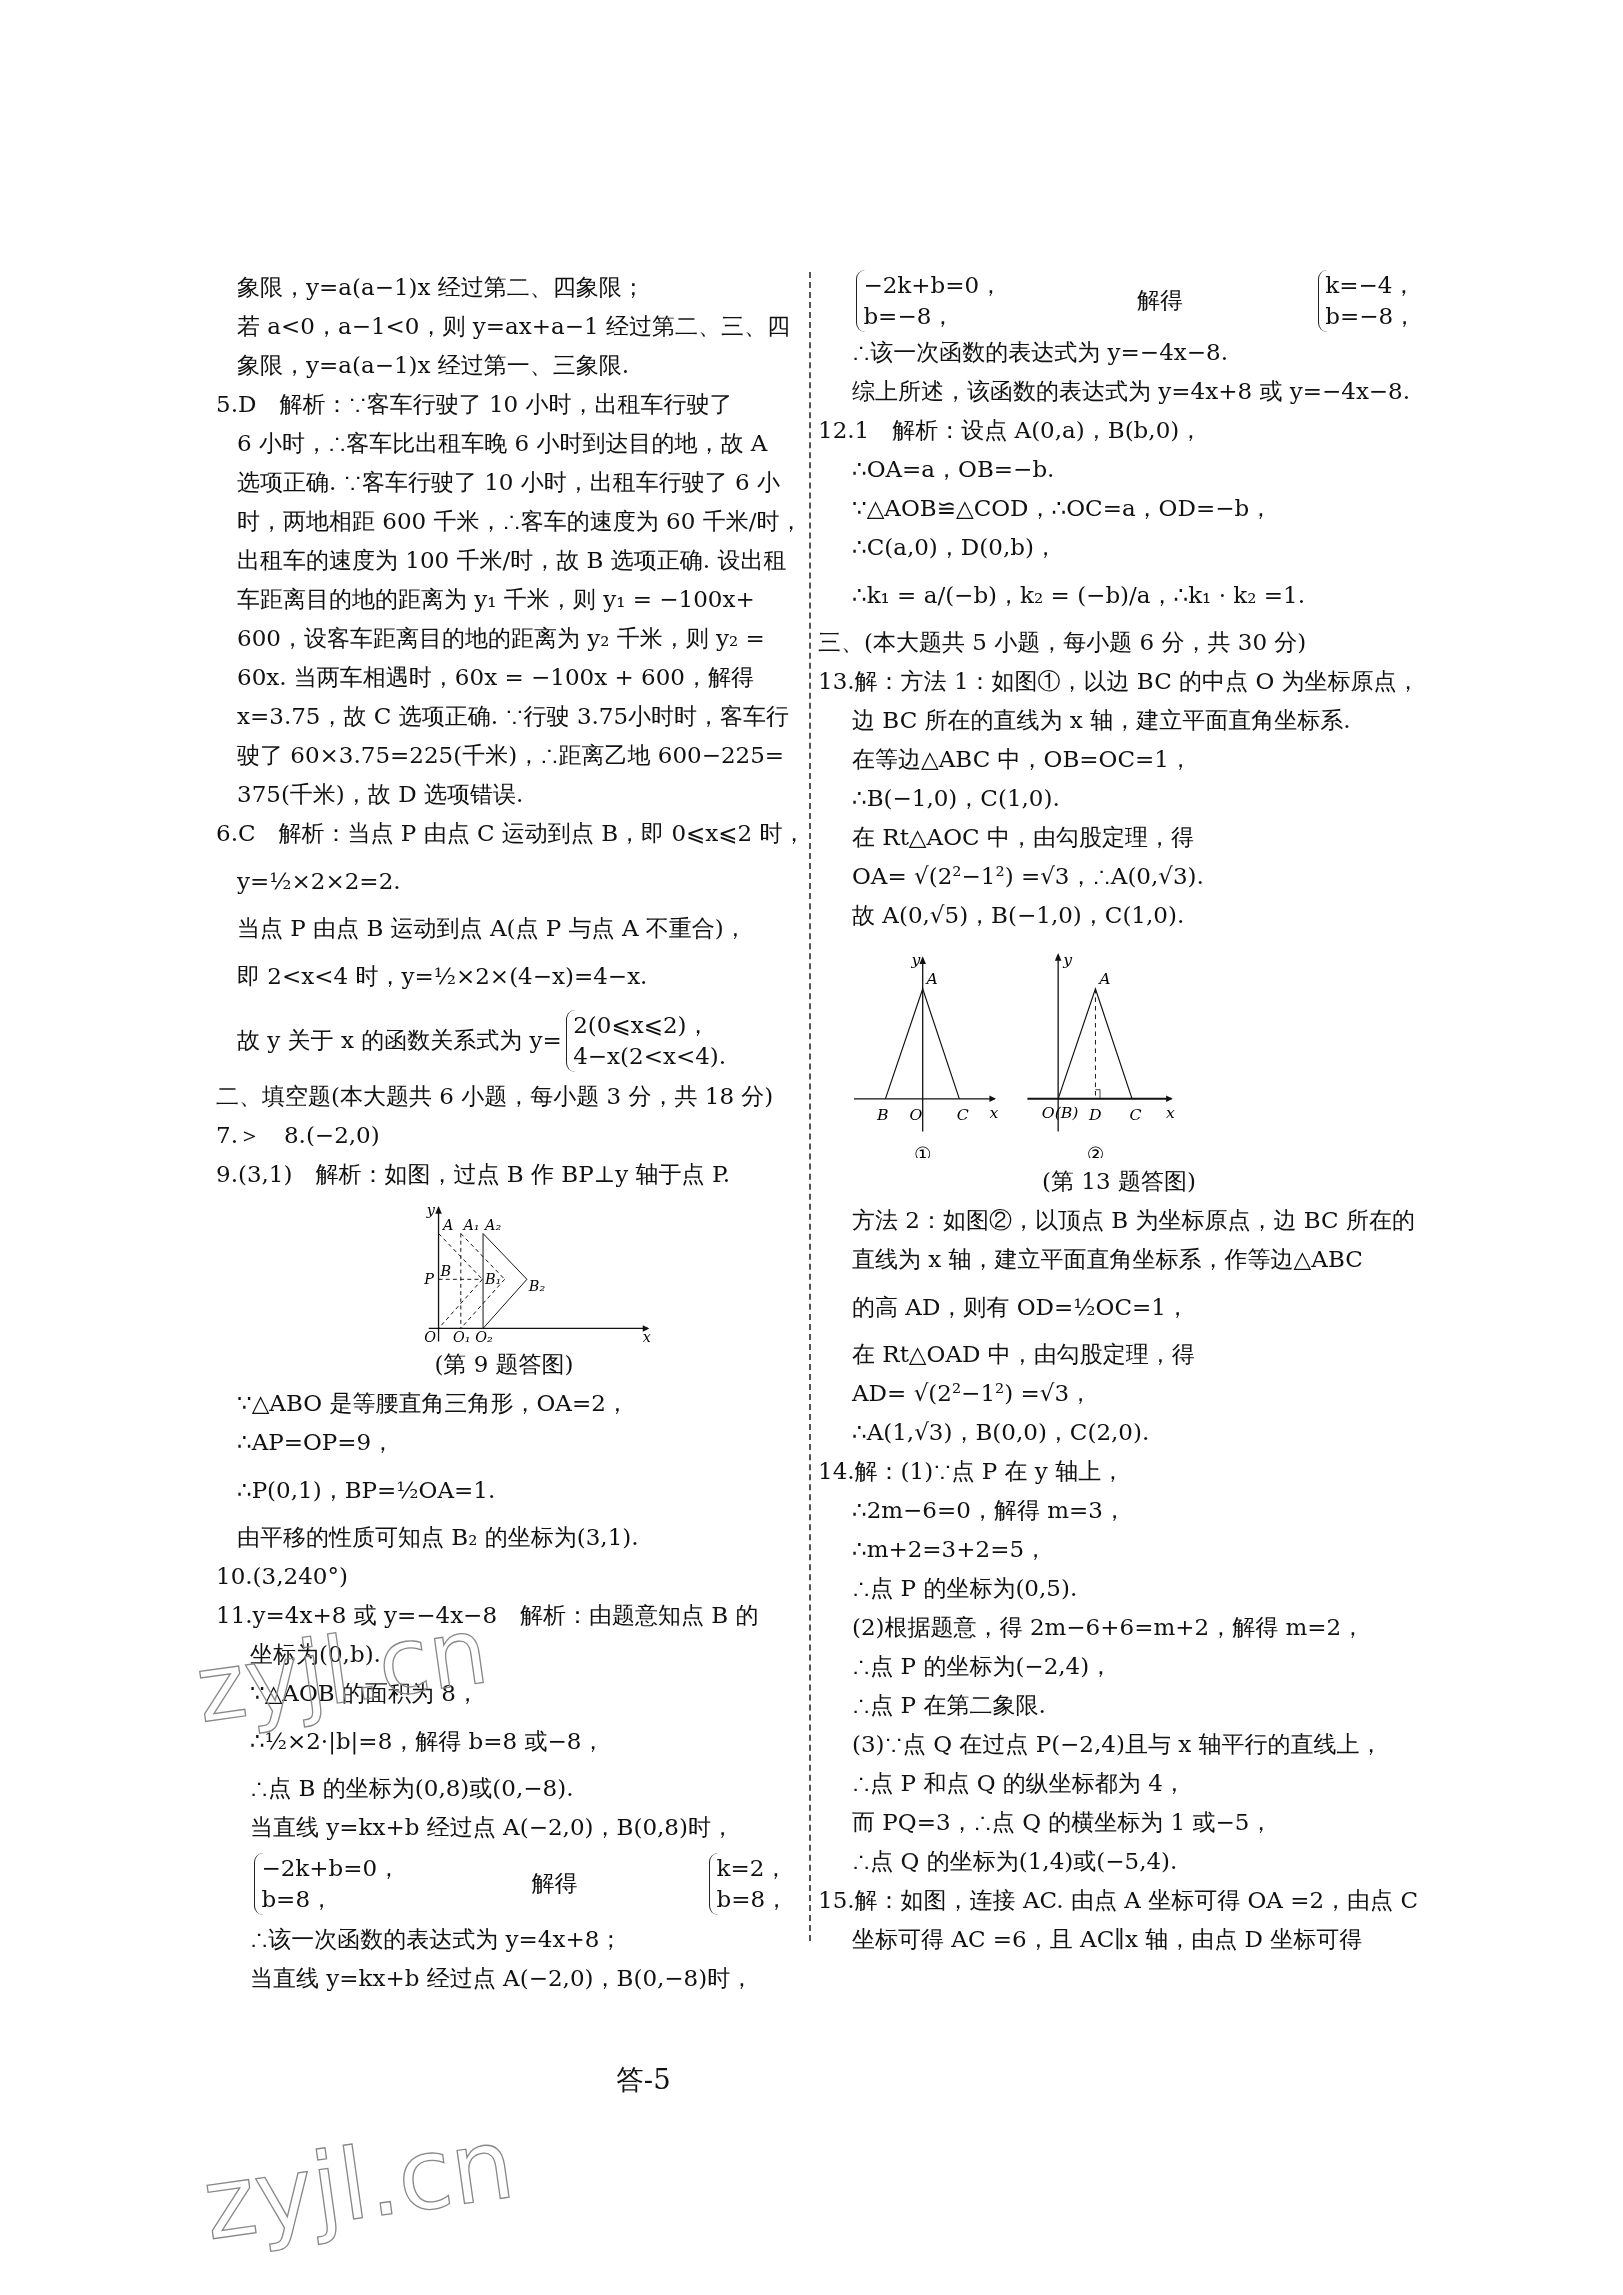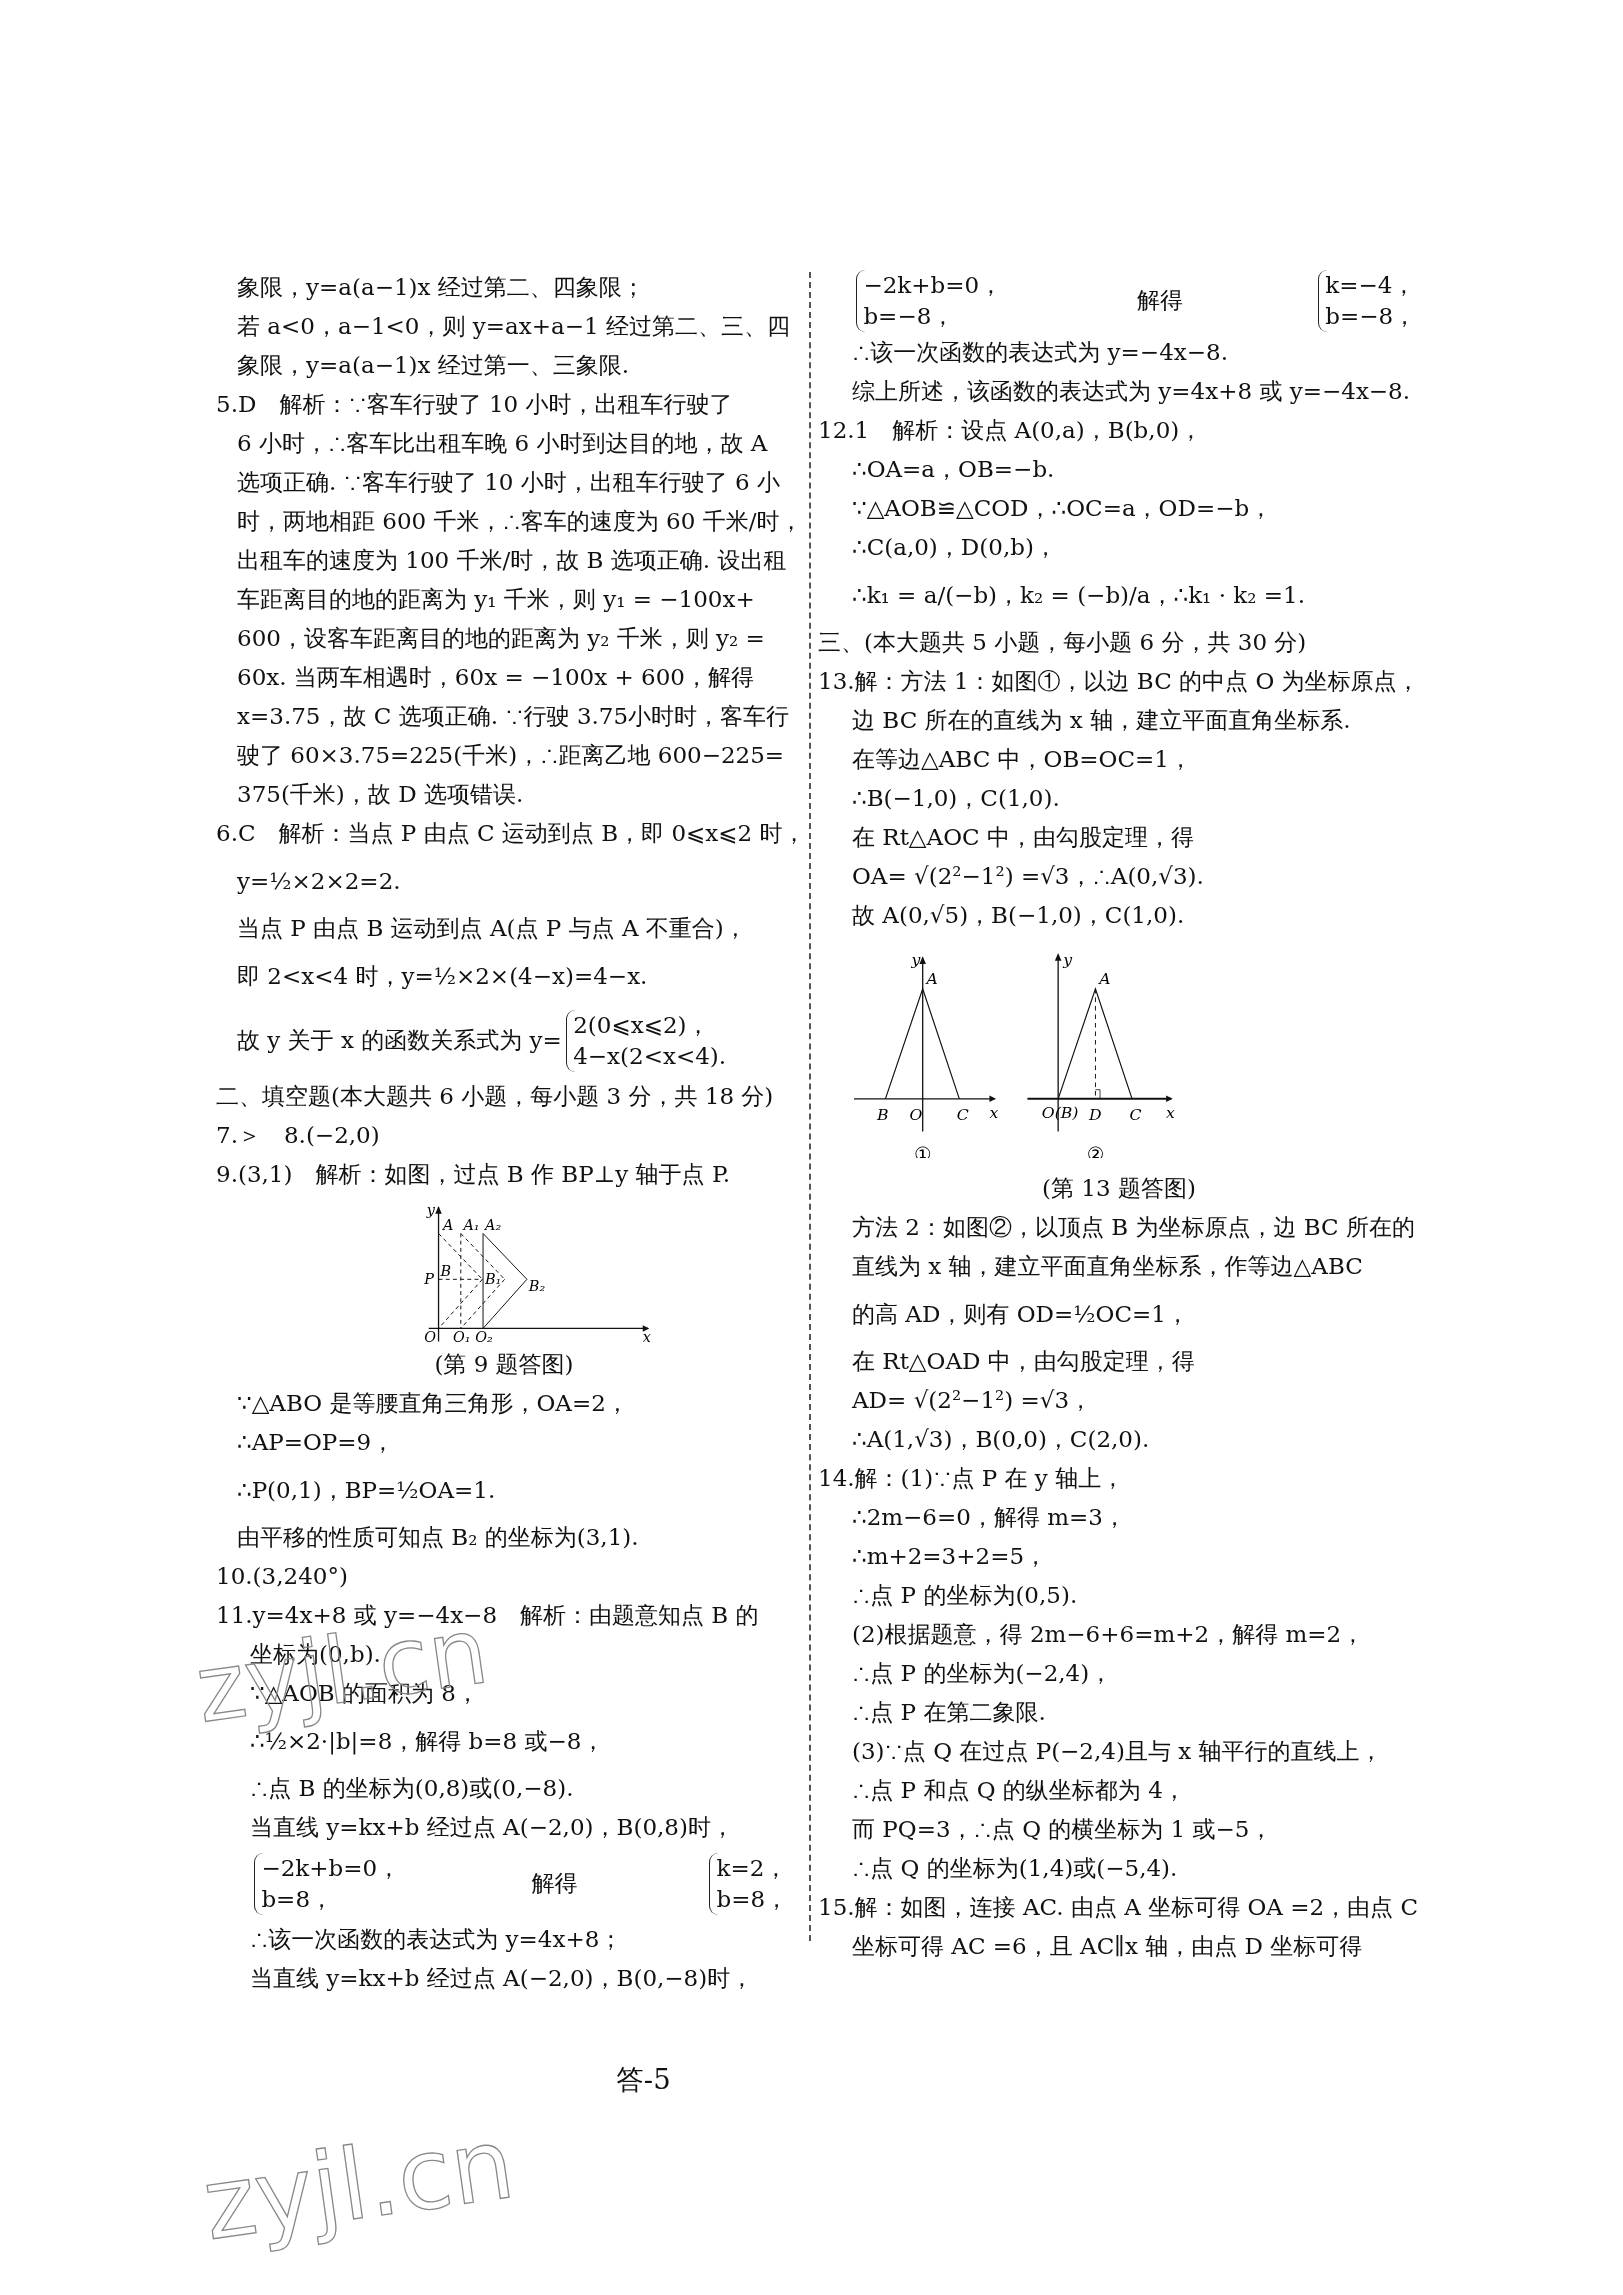--- a/index.html
+++ b/index.html
@@ -176,21 +176,21 @@
         <text x="430" y="75" font-size="24">A</text>
         <text x="342" y="280" font-size="24">O(B)</text>
         <text x="414" y="283" font-size="24">D</text>
         <text x="476" y="283" font-size="24">C</text>
         <text x="532" y="280" font-size="24">x</text>
         <text x="375" y="45" font-size="24">y</text>
         <text x="424" y="345" font-size="30" text-anchor="middle" style="font-style:normal">②</text>
       </g>
     </svg>
   </div>
-  <div class="ln caption" style="margin-top:11px;">(第 13 题答图)</div>
+  <div class="ln caption" style="margin-top:4px;">(第 13 题答图)</div>
   <div class="ln ind2">方法 2：如图②，以顶点 B 为坐标原点，边 BC 所在的</div>
   <div class="ln ind2">直线为 x 轴，建立平面直角坐标系，作等边△ABC</div>
   <div class="ln ind2 frac-ln">的高 AD，则有 OD=½OC=1，</div>
   <div class="ln ind2">在 Rt△OAD 中，由勾股定理，得</div>
   <div class="ln ind2">AD= √(2²−1²) =√3，</div>
   <div class="ln ind2">∴A(1,√3)，B(0,0)，C(2,0).</div>
   <div class="ln">14.解：(1)∵点 P 在 y 轴上，</div>
   <div class="ln ind2">∴2m−6=0，解得 m=3，</div>
   <div class="ln ind2">∴m+2=3+2=5，</div>
   <div class="ln ind2">∴点 P 的坐标为(0,5).</div>

